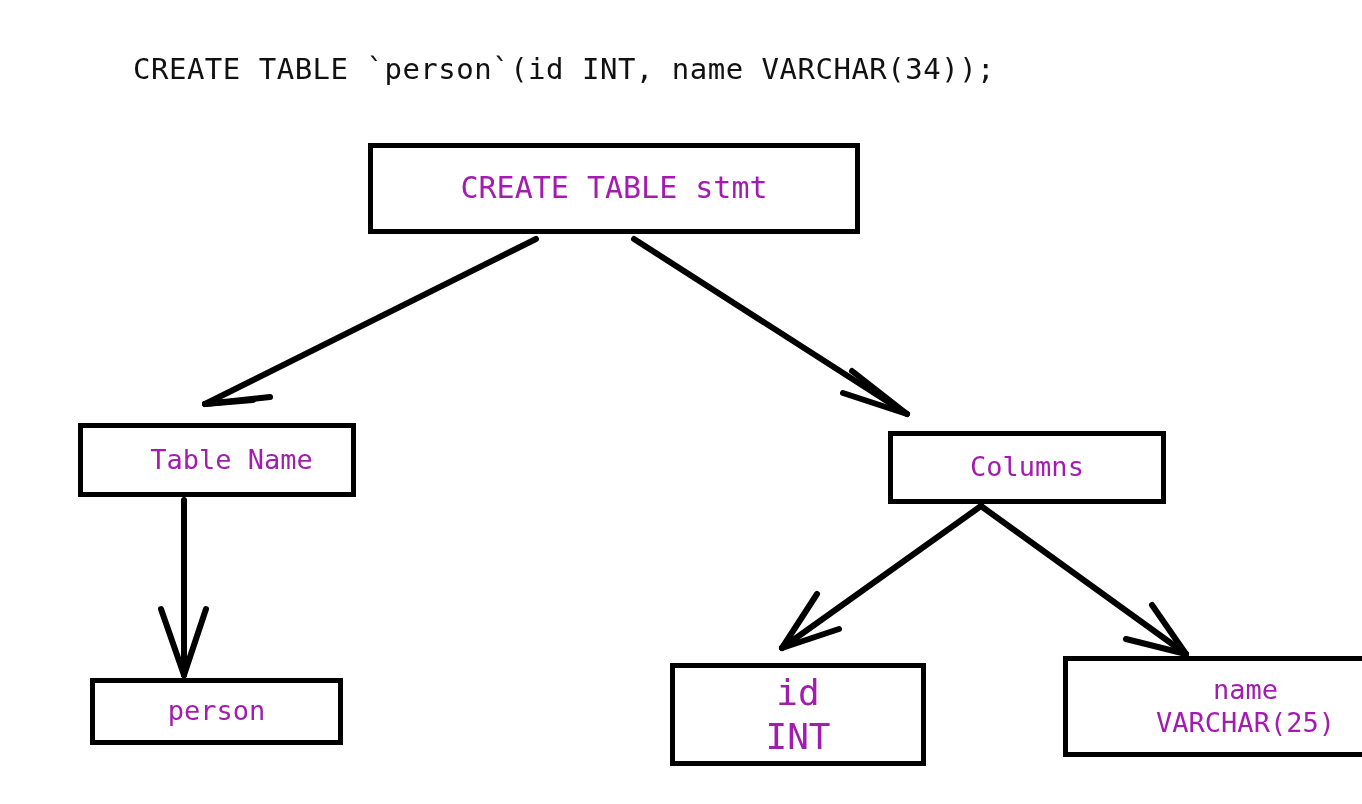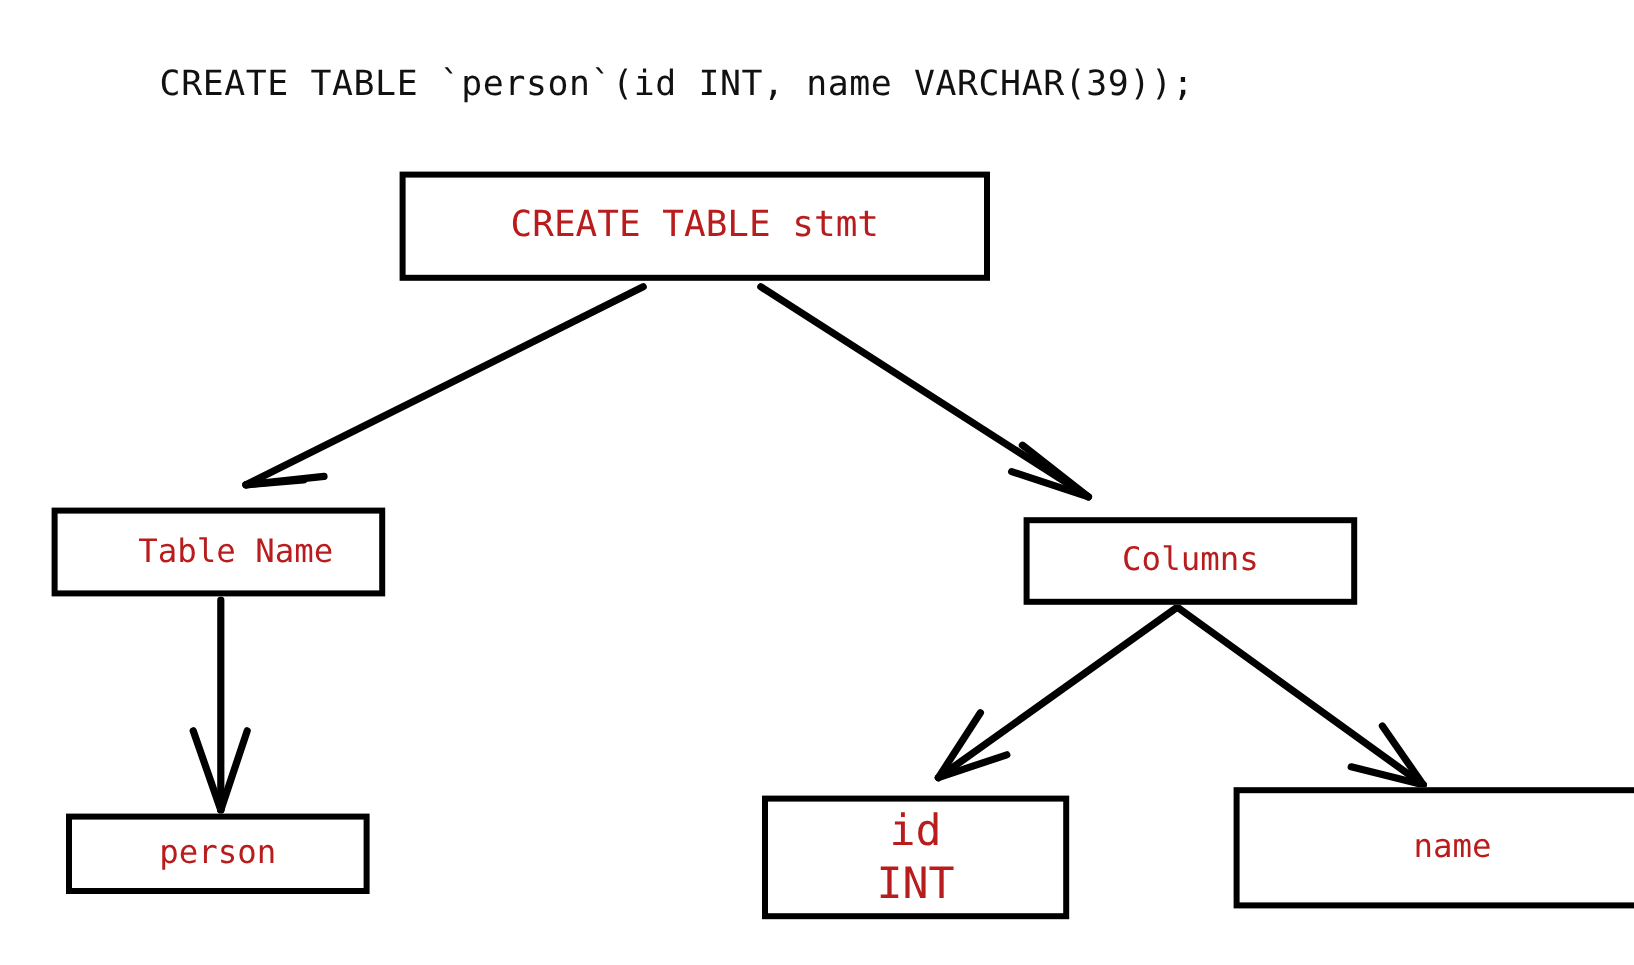--- a/index.html
+++ b/index.html
@@ -40,23 +40,24 @@
   .node {
     position: absolute;
     box-sizing: border-box;
     background: #ffffff;
     border: 5px solid #000000;
     display: flex;
     flex-direction: column;
     align-items: center;
     justify-content: center;
     font-family: "DejaVu Sans Mono", "Liberation Mono", monospace;
-    color: #b91c1c;
+    color: #a21caf;
     text-align: center;
     line-height: 1.22;
+    margin-left: 35px;
   }
   .node .line {
     display: block;
     white-space: pre;
   }
   .node-root {
     left: 333px;
     top: 143px;
     width: 492px;
     height: 91px;
@@ -97,21 +98,21 @@
     width: 365px;
     height: 101px;
     font-size: 27px;
   }
 </style>
 </head>
 <body>
 
 <div id="canvas">
 
-  <div class="sql-statement">CREATE TABLE `person`(id INT, name VARCHAR(39));</div>
+  <div class="sql-statement">CREATE TABLE `person`(id INT, name VARCHAR(34));</div>
 
   <svg id="edge-layer" viewBox="0 0 1362 804" width="1362" height="804" xmlns="http://www.w3.org/2000/svg">
 
     <g fill="none" stroke="#000000" stroke-width="6" stroke-linecap="round" stroke-linejoin="round">
 
       <g>
         <line x1="536" y1="239" x2="205" y2="404"></line>
         <line x1="205" y1="404" x2="270" y2="397"></line>
         <line x1="205" y1="404" x2="253" y2="400"></line>
       </g>
@@ -159,15 +160,16 @@
     <span class="line">person</span>
   </div>
 
   <div class="node node-col-id">
     <span class="line">id</span>
     <span class="line">INT</span>
   </div>
 
   <div class="node node-col-name">
     <span class="line">name</span>
+    <span class="line">VARCHAR(25)</span>
   </div>
 
 </div>
 
 </body></html>

